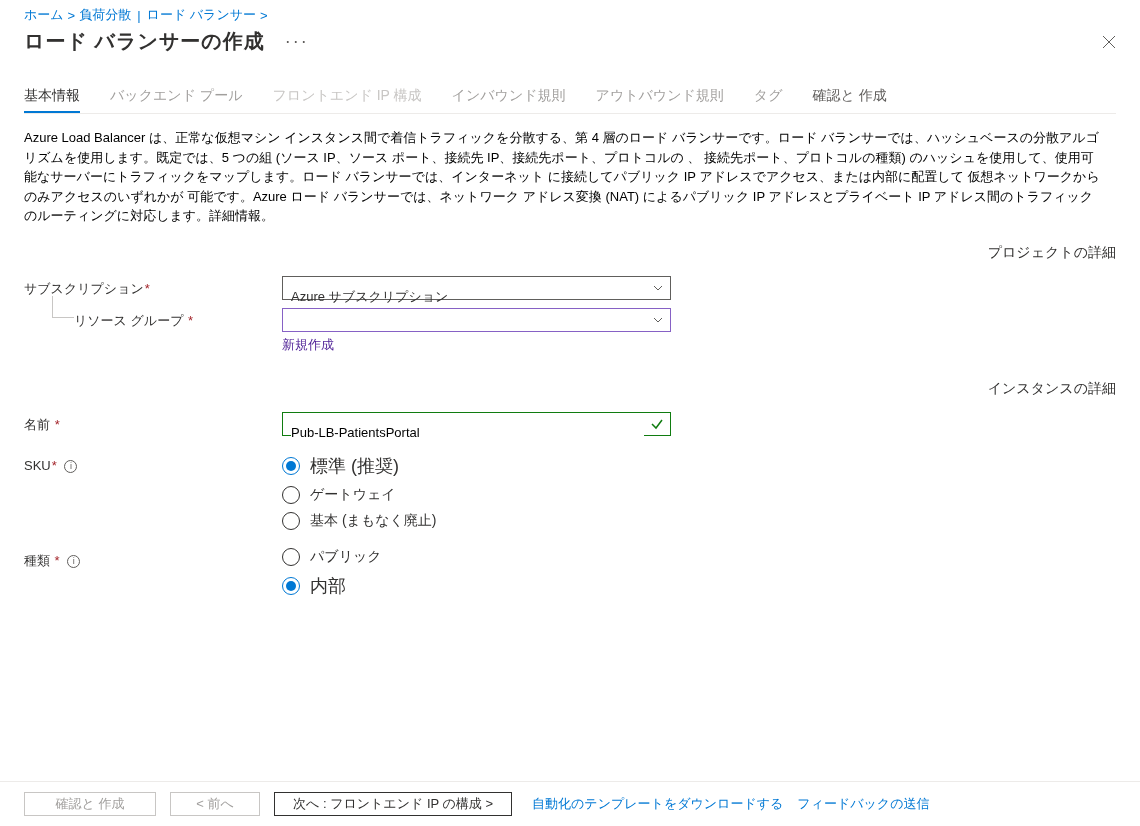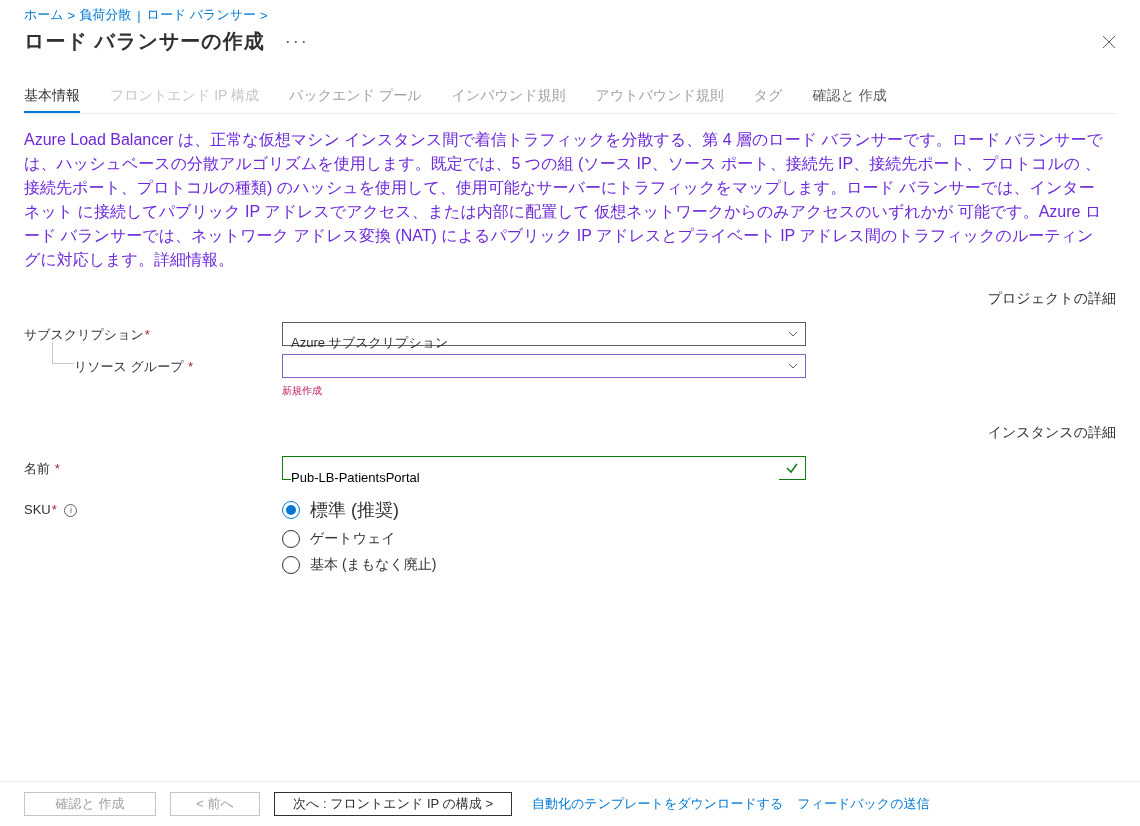--- a/index.html
+++ b/index.html
@@ -19,43 +19,43 @@
   .title-row { display: flex; align-items: center; justify-content: space-between; margin-top: 4px; margin-bottom: 26px; }
   .title { font-size: 20px; font-weight: 600; letter-spacing: 1px; }
   .ellipsis { font-size: 18px; color: #605e5c; cursor: pointer; user-select: none; letter-spacing: 2px; }
   .close { cursor: pointer; }
   .close svg { display: block; }
   .tabs { display: flex; gap: 30px; border-bottom: 1px solid #edebe9; margin-bottom: 14px; padding-bottom: 0; }
   .tab { padding: 6px 0; font-size: 14px; color: #a19f9d; cursor: pointer; border-bottom: 2px solid transparent; }
   .tab.active { color: #323130; border-bottom-color: #0078d4; font-weight: 400; }
   .tab.disabled { color: #c8c6c4; }
   .tab.dim { color: #a19f9d; }
-  .desc { font-size: 16px; line-height: 1.5; color: #6d28d9; margin-bottom: 18px; max-width: 1080px; }
+  .desc { font-size: 13px; line-height: 1.5; color: #000000; margin-bottom: 18px; max-width: 1080px; }
   .section-heading { font-size: 14px; margin: 14px 0 14px 0; text-align: right; }
   .row { display: flex; align-items: flex-start; margin-bottom: 8px; }
   .row.top-align { align-items: flex-start; }
   .label-col { width: 258px; padding-top: 4px; font-size: 13px; color: #323130; }
   .label-col.indent { padding-left: 50px; position: relative; }
   .tree-line { position: absolute; left: 28px; top: -12px; width: 22px; height: 22px; border-left: 1px solid #c8c6c4; border-bottom: 1px solid #c8c6c4; }
   .req { color: #a4262c; margin-left: 1px; }
   .info-icon { display: inline-flex; align-items: center; justify-content: center; width: 13px; height: 13px; border: 1px solid #605e5c; border-radius: 50%; font-size: 9px; color: #605e5c; margin-left: 4px; vertical-align: middle; line-height: 1; }
   .control-col { flex: 0 0 484px; }
   .select, .input {
-    width: 524px; height: 24px; border: 1px solid #605e5c; padding: 20px 26px 2px 8px;
+    width: 389px; height: 24px; border: 1px solid #605e5c; padding: 20px 26px 2px 8px;
     font-size: 13px; position: relative; display: flex; align-items: center; background: #fff;
   }
   .select { cursor: pointer; }
   .select.highlight { border-color: #0078d4; }
   .select.empty { border-color: #8661c5; }
   .select .chevron, .input .check { position: absolute; right: 6px; top: 50%; transform: translateY(-50%); }
   .select .chevron svg, .input .check svg { display: block; }
   .input input { border: none; outline: none; width: 100%; font-size: 13px; padding: 0; font-family: inherit; }
   .input.valid { border-color: #107c10; }
   .link-under { margin-top: 4px; }
-  .link-under a { color: #be185d; font-size: 10px; text-decoration: none; cursor: pointer; }
+  .link-under a { color: #4c1d95; font-size: 13px; text-decoration: none; cursor: pointer; }
   .radio-group { display: flex; flex-direction: column; gap: 8px; }
   .radio-item { display: flex; align-items: center; gap: 10px; cursor: pointer; }
   .radio-outer { width: 18px; height: 18px; border: 1px solid #323130; border-radius: 50%; display: flex; align-items: center; justify-content: center; flex: 0 0 18px; }
   .radio-item.selected .radio-outer { border-color: #0078d4; }
   .radio-inner { width: 10px; height: 10px; background: #0078d4; border-radius: 50%; display: none; }
   .radio-item.selected .radio-inner { display: block; }
   .radio-label { font-size: 14px; }
   .radio-label.big { font-size: 18px; }
   .footer {
     position: fixed; left: 0; bottom: 0; width: 1140px;
@@ -87,22 +87,22 @@
     </div>
     <span class="close">
       <svg width="14" height="14" viewBox="0 0 14 14">
           <path d="M1 1 L13 13 M13 1 L1 13" stroke="#605e5c" stroke-width="1"></path>
         </svg>
     </span>
   </div>
 
   <div class="tabs">
     <div class="tab active">基本情報</div>
+    <div class="tab dim">バックエンド プール</div>
     <div class="tab disabled">フロントエンド IP 構成</div>
-    <div class="tab dim">バックエンド プール</div>
     <div class="tab dim">インバウンド規則</div>
     <div class="tab dim">アウトバウンド規則</div>
     <div class="tab dim">タグ</div>
     <div class="tab dim" style="color:#605e5c">確認と 作成</div>
   </div>
 
   <div class="desc">Azure Load Balancer は、正常な仮想マシン インスタンス間で着信トラフィックを分散する、第 4 層のロード バランサーです。ロード バランサーでは、ハッシュベースの分散アルゴリズムを使用します。既定では、5 つの組 (ソース IP、ソース ポート、接続先 IP、接続先ポート、プロトコルの     、      接続先ポート、プロトコルの種類) のハッシュを使用して、使用可能なサーバーにトラフィックをマップします。ロード バランサーでは、インターネット に接続してパブリック IP アドレスでアクセス、または内部に配置して 仮想ネットワークからのみアクセスのいずれかが 可能です。Azure ロード バランサーでは、ネットワーク アドレス変換 (NAT) によるパブリック IP アドレスとプライベート IP アドレス間のトラフィックのルーティングに対応します。詳細情報。</div>
 
   <div class="section-heading">プロジェクトの詳細</div>
 
@@ -177,20 +177,40 @@
           <span class="radio-label">ゲートウェイ</span>
         </div>
         <div class="radio-item">
           <span class="radio-outer"></span>
           <span class="radio-label">基本 (まもなく廃止)</span>
         </div>
       </div>
     </div>
   </div>
 
+  <div class="row top-align" style="margin-top:18px">
+    <div class="label-col">
+      <span>種類</span><span class="req"> *</span>
+      <span class="info-icon">i</span>
+    </div>
+    <div class="control-col">
+      <div class="radio-group">
+        <div class="radio-item">
+          <span class="radio-outer"></span>
+          <span class="radio-label">パブリック</span>
+        </div>
+        <div class="radio-item selected">
+          <span class="radio-outer">
+              <span class="radio-inner"></span>
+            </span>
+          <span class="radio-label big">内部</span>
+        </div>
+      </div>
+    </div>
+  </div>
 
 
 </div>
 
 <div class="footer">
   <button class="btn disabled" style="min-width:132px">確認と 作成</button>
   <button class="btn disabled" style="min-width:90px">&lt; 前へ</button>
   <button class="btn primary">次へ : フロントエンド IP の構成   &gt;</button>
   <a class="footer-link">自動化のテンプレートをダウンロードする</a>
   <a class="footer-link" style="margin-left:0">フィードバックの送信</a>

